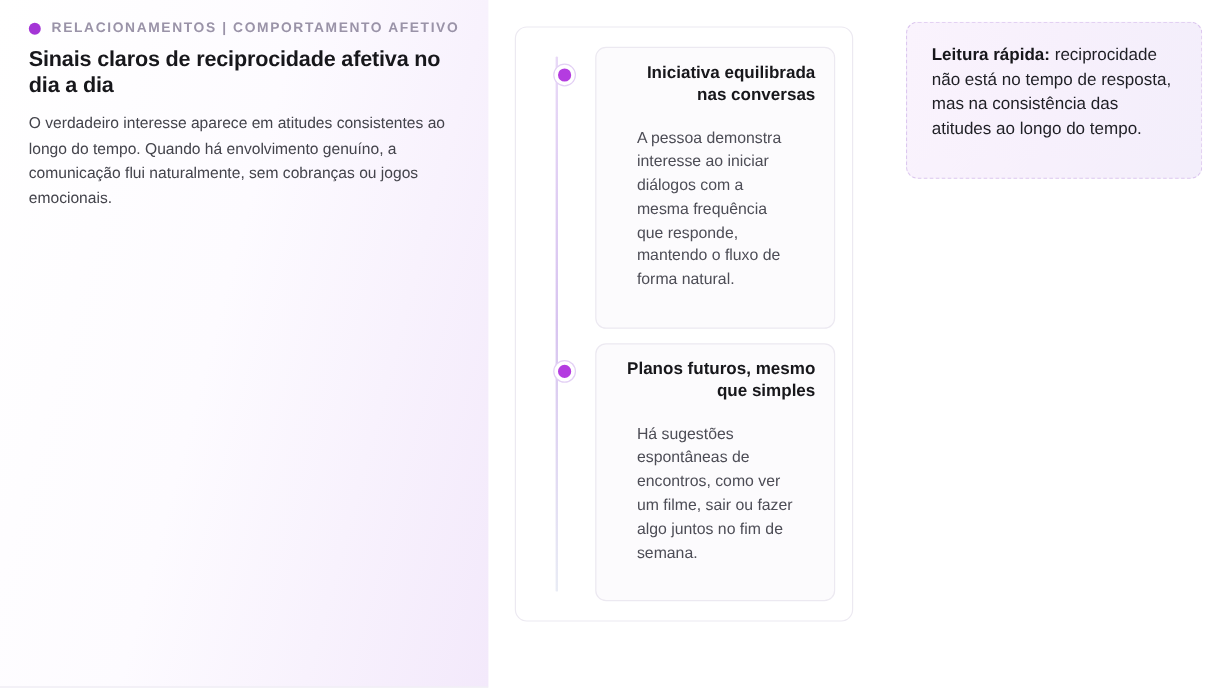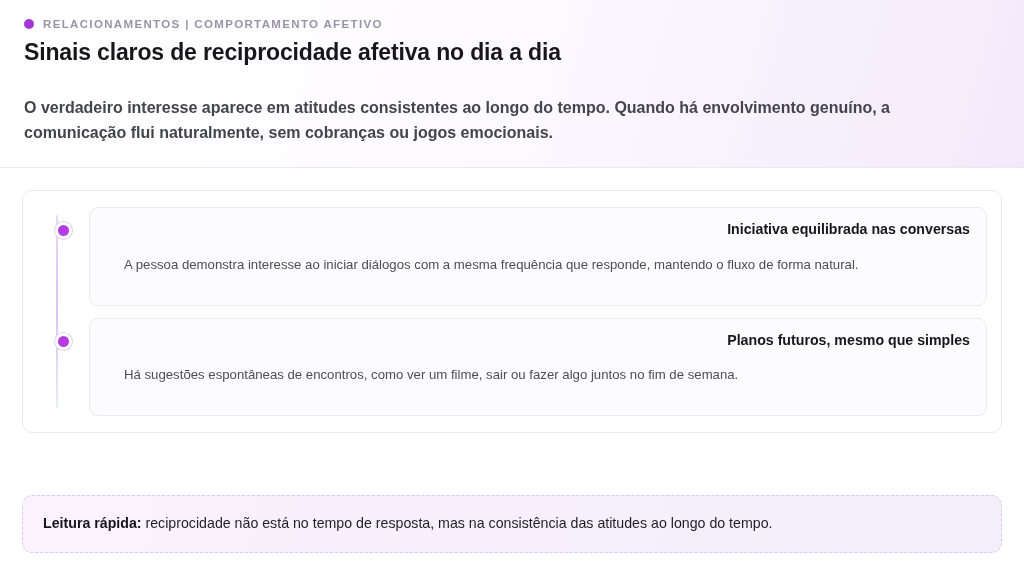--- a/index.html
+++ b/index.html
@@ -13,21 +13,20 @@
     font-family: "Liberation Sans", sans-serif;
     color: #1a1a1a;
     overflow: hidden;
   }
 
   .page {
     width: 1024px;
     height: 573px;
     box-sizing: border-box;
     display: flex;
-    flex-direction: column;
     background: #ffffff;
     position: relative;
   }
 
   
   .header {
     position: relative;
     padding: 18px 24px 22px 24px;
     background: linear-gradient(105deg, #ffffff 0%, #fdfbff 45%, #f3e9fb 100%);
     border-bottom: 1px solid #ece8f2;
@@ -50,35 +49,34 @@
   .eyebrow-text {
     font-size: 11.5px;
     letter-spacing: 1.35px;
     font-weight: 700;
     color: #9a93a8;
     text-transform: uppercase;
     white-space: nowrap;
   }
 
   .title {
-    font-size: 23px;
+    font-size: 18px;
     line-height: 1.2;
     font-weight: 700;
     color: #17171b;
-    margin: 0 0 28px 0;
+    margin: 0 0 11px 0;
     letter-spacing: -0.15px;
   }
 
   .subtitle {
-    font-size: 16px;
+    font-size: 13px;
     line-height: 1.58;
     color: #44444c;
     max-width: 945px;
     margin: 0;
-    font-weight: bold;
   }
 
   
   .content {
     flex: 1 1 auto;
     padding: 22px 22px 0 22px;
     box-sizing: border-box;
   }
 
   .panel {
@@ -145,21 +143,21 @@
 
   
   .footer {
     padding: 18px 22px 20px 22px;
     box-sizing: border-box;
   }
   .callout {
     border: 1px dashed #dcc7ef;
     border-radius: 10px;
     background: linear-gradient(100deg, #faf3fd 0%, #f7f0fc 50%, #f3eefb 100%);
-    padding: 17px 20px 18px 20px;
+    padding: 17px 20px 30px 20px;
     font-size: 14.2px;
     line-height: 1.45;
     color: #1f1f25;
   }
   .callout-label {
     font-weight: 700;
     color: #17171b;
   }
   .callout-text {
     font-weight: 400;

